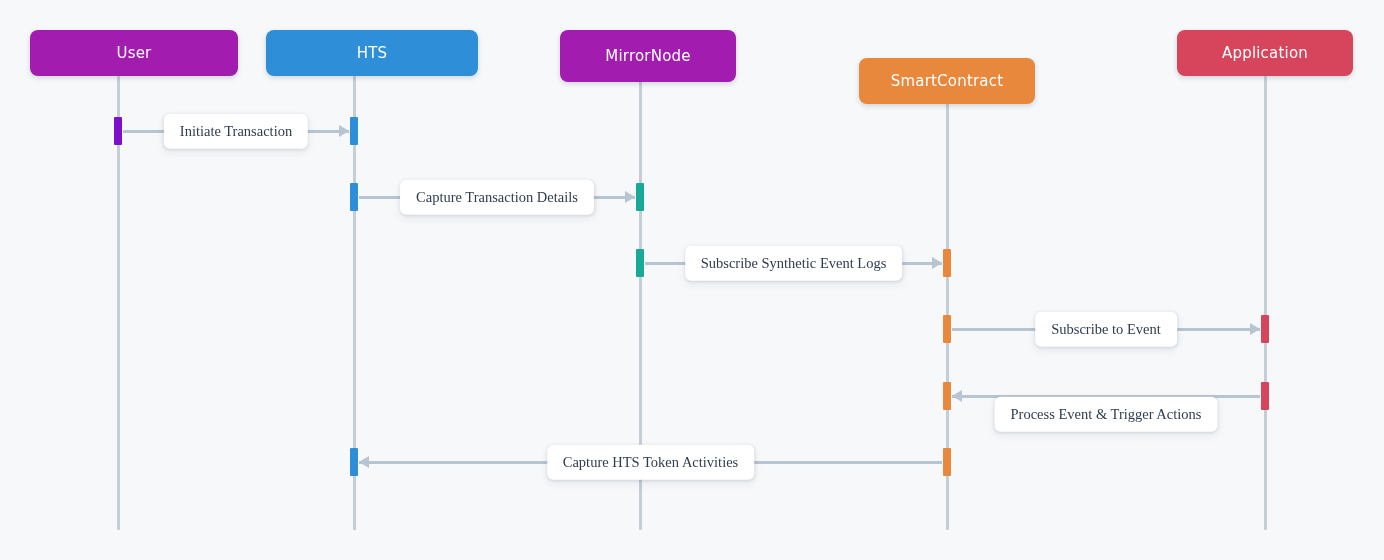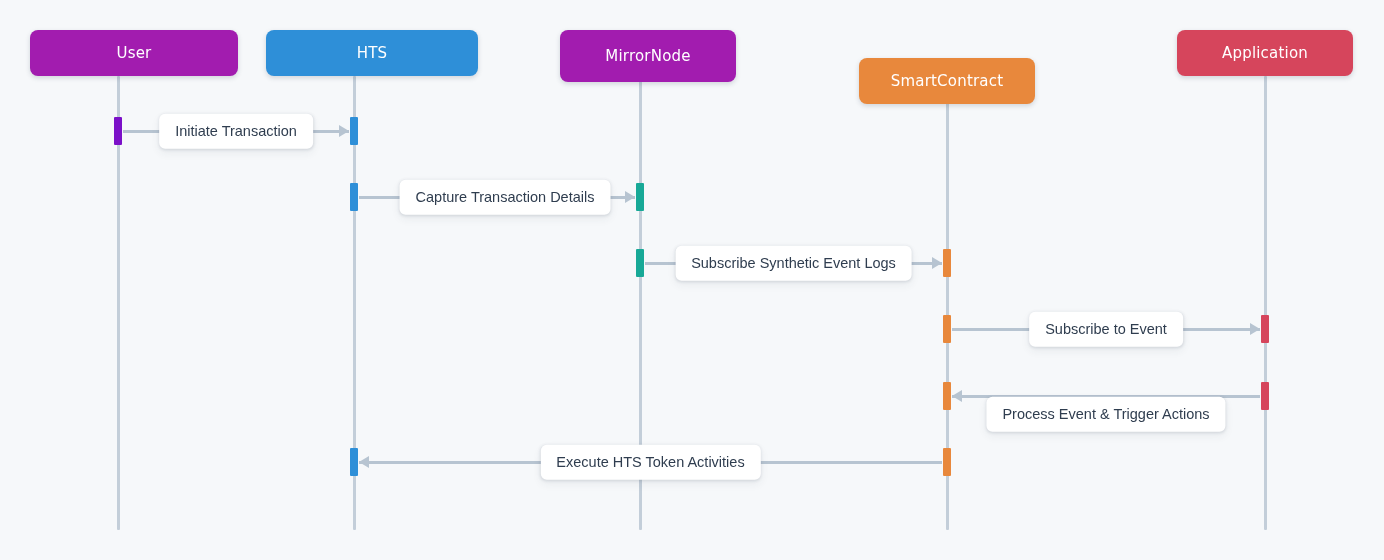--- a/index.html
+++ b/index.html
@@ -79,54 +79,54 @@
     position: absolute;
     background: #ffffff;
     border-radius: 6px;
     padding: 9px 16px;
     font-size: 14.5px;
     color: #2f3d4f;
     white-space: nowrap;
     box-shadow: 0 1px 3px rgba(40, 55, 75, 0.13),
                 0 4px 10px rgba(40, 55, 75, 0.07);
     transform: translate(-50%, -50%);
-    font-family: Liberation Sans, sans-serif;
+    font-family: Liberation Serif, serif;
     line-height: 1.15;
   }
 </style>
 </head>
 <body>
 
 <div id="diagram">
   <div id="lifelines-layer">
       <div class="lifeline" style="left: 116.5px; top: 76px; height: 454px;"></div>
       <div class="lifeline" style="left: 352.5px; top: 76px; height: 454px;"></div>
       <div class="lifeline" style="left: 638.5px; top: 76px; height: 454px;"></div>
       <div class="lifeline" style="left: 945.5px; top: 76px; height: 454px;"></div>
       <div class="lifeline" style="left: 1263.5px; top: 76px; height: 454px;"></div>
     </div>
   <div id="messages-layer">
       <div class="msg-line" style="left: 123px; top: 129.5px; width: 226px;"></div>
       <div class="arrowhead right" style="top: 125px; left: 339px;"></div>
       <div class="msg-label" style="left: 236px; top: 131px;">Initiate Transaction</div>
       <div class="msg-line" style="left: 359px; top: 195.5px; width: 276px;"></div>
       <div class="arrowhead right" style="top: 191px; left: 625px;"></div>
-      <div class="msg-label" style="left: 497px; top: 197px; margin-left: 8px;">Capture Transaction Details</div>
+      <div class="msg-label" style="left: 497px; top: 197px;">Capture Transaction Details</div>
       <div class="msg-line" style="left: 645px; top: 261.5px; width: 297px;"></div>
       <div class="arrowhead right" style="top: 257px; left: 932px;"></div>
       <div class="msg-label" style="left: 793.5px; top: 263px;">Subscribe Synthetic Event Logs</div>
       <div class="msg-line" style="left: 952px; top: 327.5px; width: 308px;"></div>
       <div class="arrowhead right" style="top: 323px; left: 1250px;"></div>
       <div class="msg-label" style="left: 1106px; top: 329px;">Subscribe to Event</div>
       <div class="msg-line" style="left: 952px; top: 394.5px; width: 308px;"></div>
       <div class="arrowhead left" style="top: 390px; left: 952px;"></div>
       <div class="msg-label" style="left: 1106px; top: 414px;">Process Event &amp; Trigger Actions</div>
       <div class="msg-line" style="left: 359px; top: 460.5px; width: 583px;"></div>
       <div class="arrowhead left" style="top: 456px; left: 359px;"></div>
-      <div class="msg-label" style="left: 650.5px; top: 462px;">Execute HTS Token Activities</div>
+      <div class="msg-label" style="left: 650.5px; top: 462px;">Capture HTS Token Activities</div>
     </div>
   <div id="activations-layer">
       <div class="activation" style="left: 114px; top: 117px; background: rgb(123, 16, 200);"></div>
       <div class="activation" style="left: 350px; top: 117px; background: rgb(46, 143, 216);"></div>
       <div class="activation" style="left: 350px; top: 183px; background: rgb(46, 143, 216);"></div>
       <div class="activation" style="left: 636px; top: 183px; background: rgb(24, 169, 151);"></div>
       <div class="activation" style="left: 636px; top: 249px; background: rgb(24, 169, 151);"></div>
       <div class="activation" style="left: 943px; top: 249px; background: rgb(232, 136, 60);"></div>
       <div class="activation" style="left: 943px; top: 315px; background: rgb(232, 136, 60);"></div>
       <div class="activation" style="left: 1261px; top: 315px; background: rgb(214, 69, 92);"></div>

